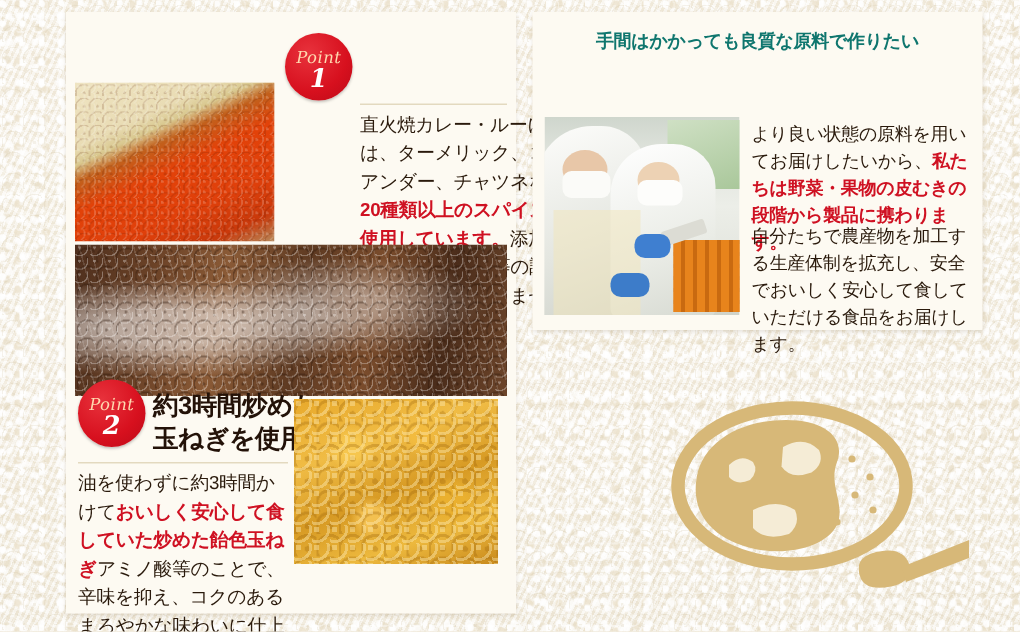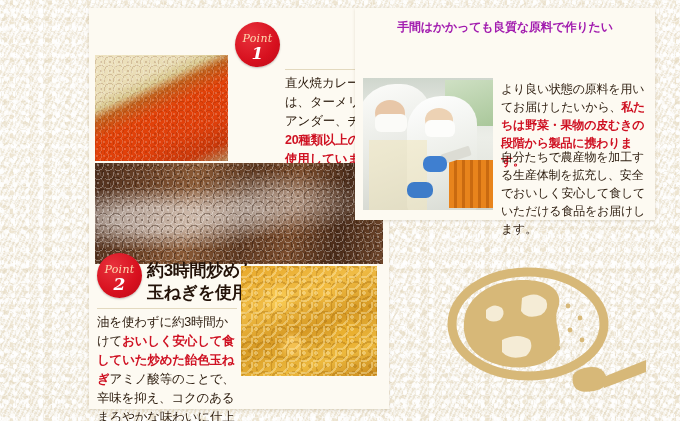--- a/index.html
+++ b/index.html
@@ -30,21 +30,20 @@
       repeating-radial-gradient(circle at 9px 11px, rgba(215,203,176,.5) 0 1px, transparent 1px 7px);
     background-size:11px 11px,14px 14px;
     pointer-events:none;
   }
 
   
   #left-card{
     position:absolute;left:44px;top:8px;width:300px;height:401px;
     background:#fdfaf2;
     box-shadow:0 1px 3px rgba(120,100,60,.18);
-    margin-left:45px;
   }
   .card-inner{position:absolute;inset:0;}
 
   
   .photo{position:absolute;overflow:hidden;}
   #photo-spices{left:6px;top:47px;width:133px;height:106px;}
   .spice-img{
     width:100%;height:100%;
     background:
       linear-gradient(155deg,#efe4c2 0%,#e9dcb4 26%,#d9c88f 33%,#c2601c 40%,#e24209 52%,#e0400b 72%,#c9390b 88%,#b7895a 100%),
@@ -135,21 +134,21 @@
   .hl{color:#cf1122;font-weight:bold;}
 
   
   #right-card{
     position:absolute;left:355px;top:8px;width:300px;height:212px;
     background:#fdfaf2;
     box-shadow:0 1px 3px rgba(120,100,60,.18);
   }
   #right-kicker{
     position:absolute;left:0;top:11px;width:300px;text-align:center;
-    font-size:12px;color:#a21caf;font-weight:bold;letter-spacing:-.2px;
+    font-size:12px;color:#0f766e;font-weight:bold;letter-spacing:-.2px;
   }
   #right-title{
     position:absolute;left:0;top:29px;width:300px;text-align:center;
     font-size:20px;font-weight:bold;color:#1d0f06;letter-spacing:-.6px;
   }
   #right-script{
     position:absolute;left:0;top:55px;width:300px;text-align:center;
     font-family:"DejaVu Serif","Liberation Serif",serif;font-style:italic;
     font-size:10px;color:#c6a96a;letter-spacing:.4px;
   }

